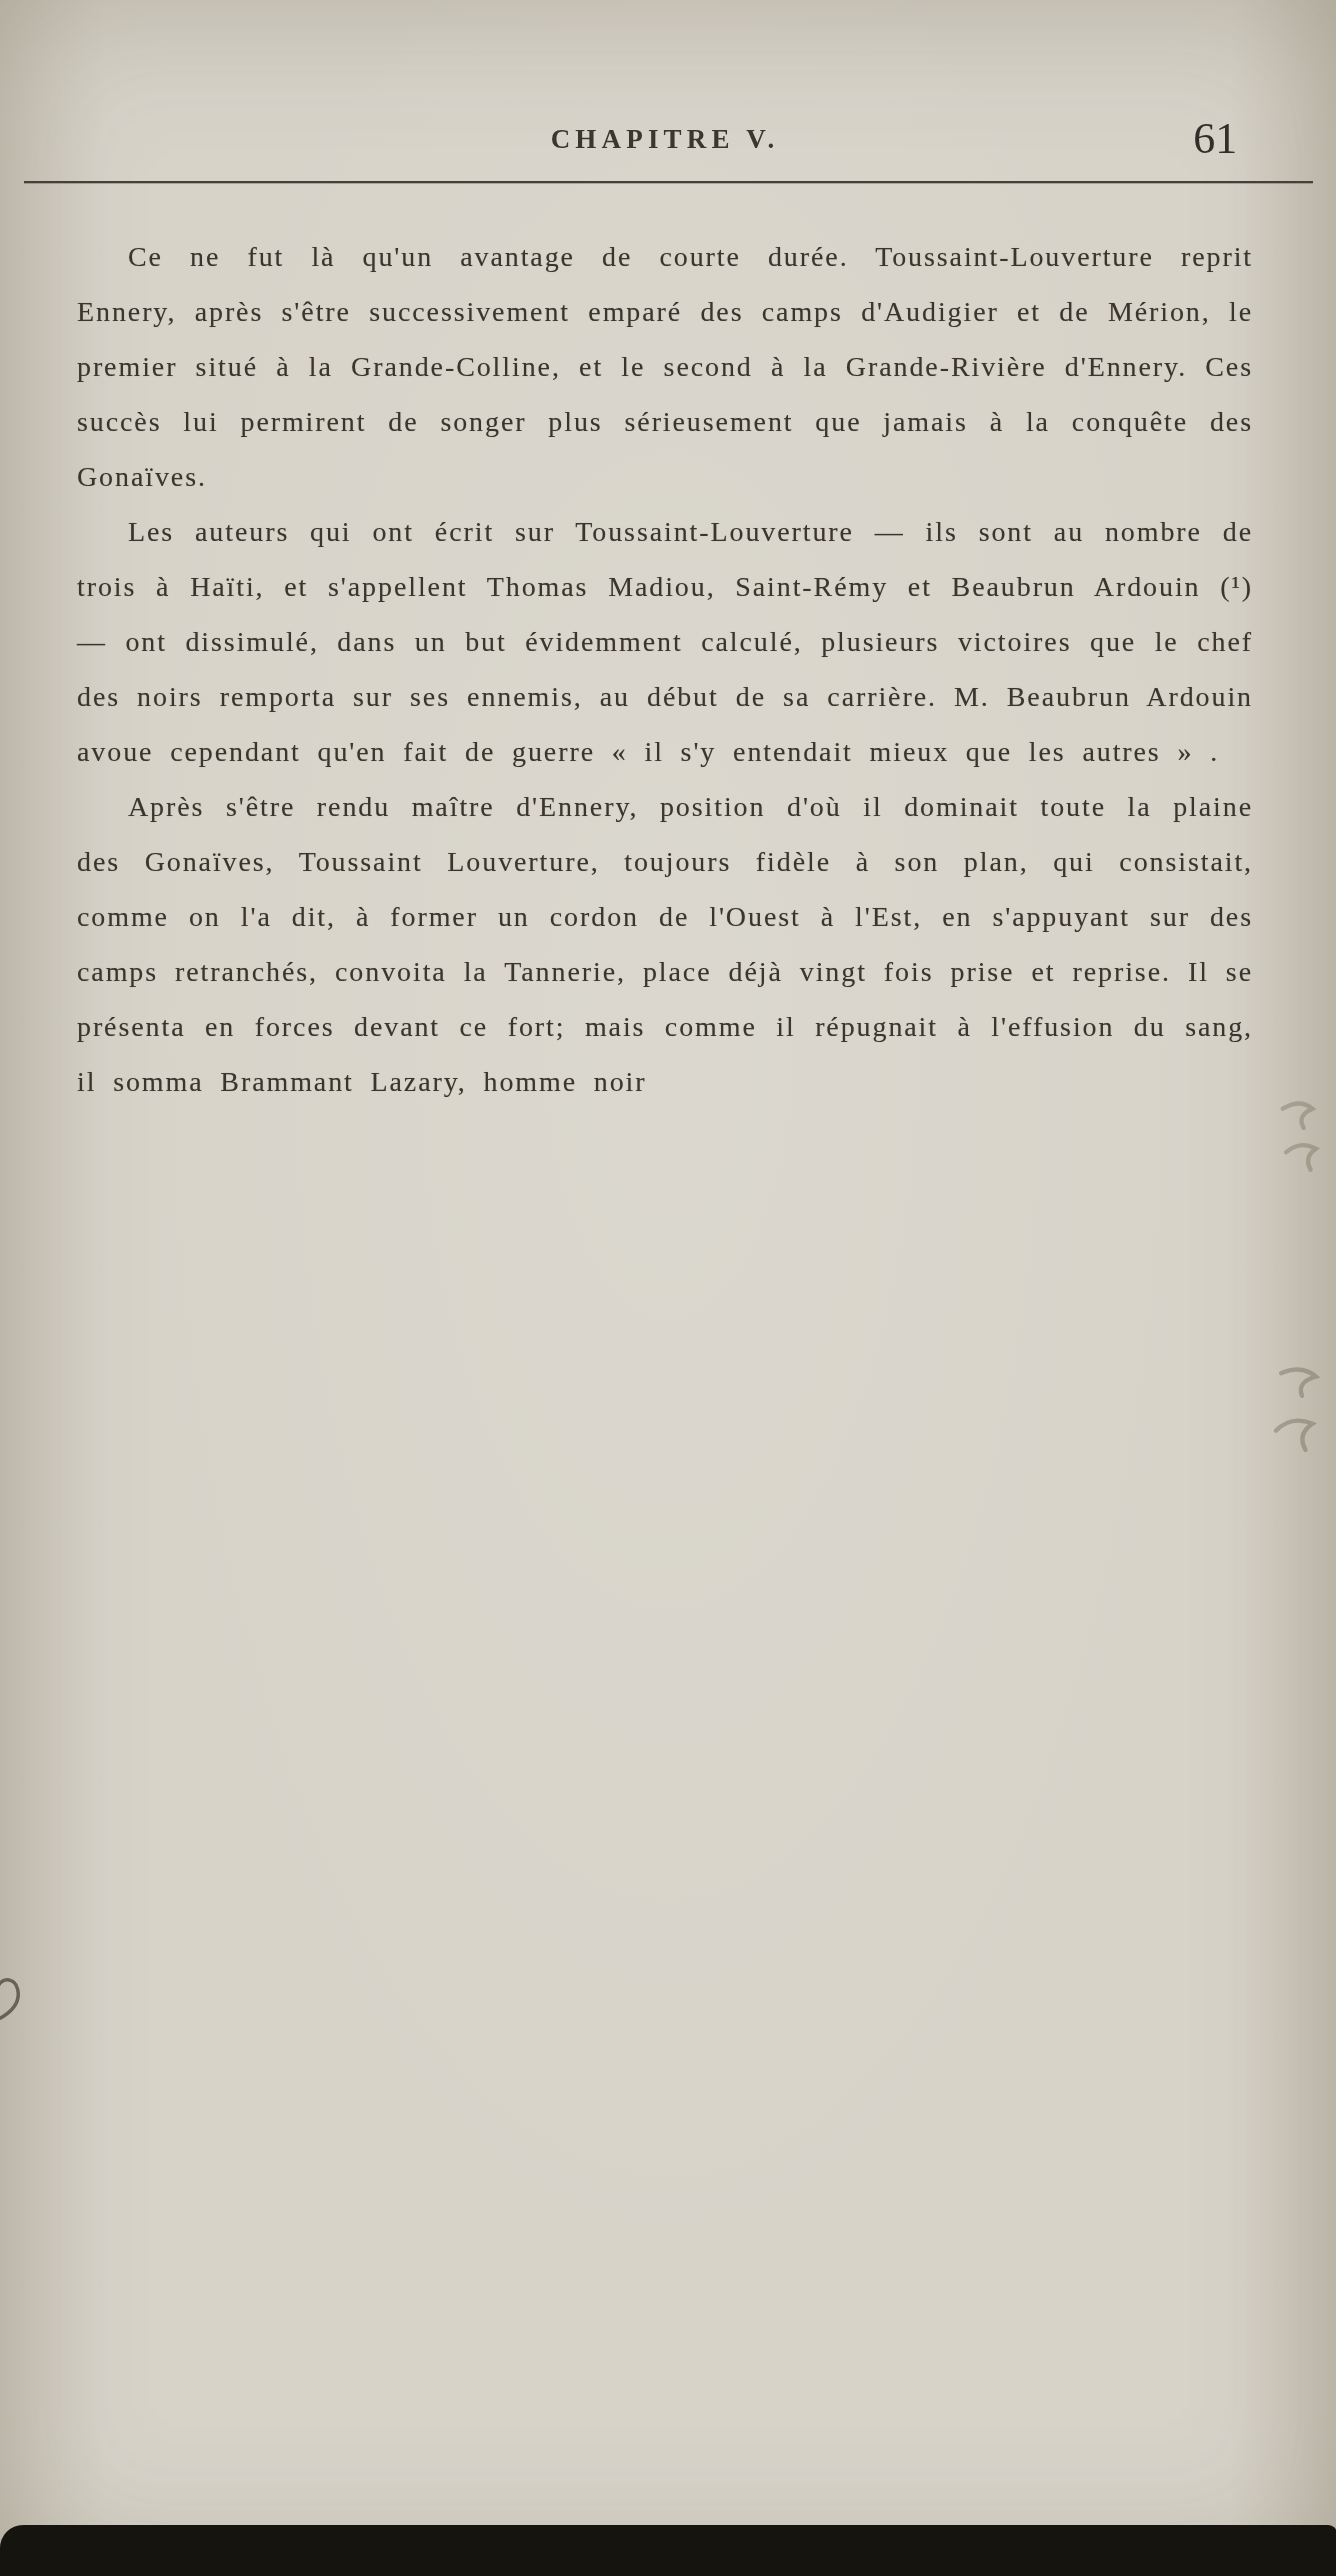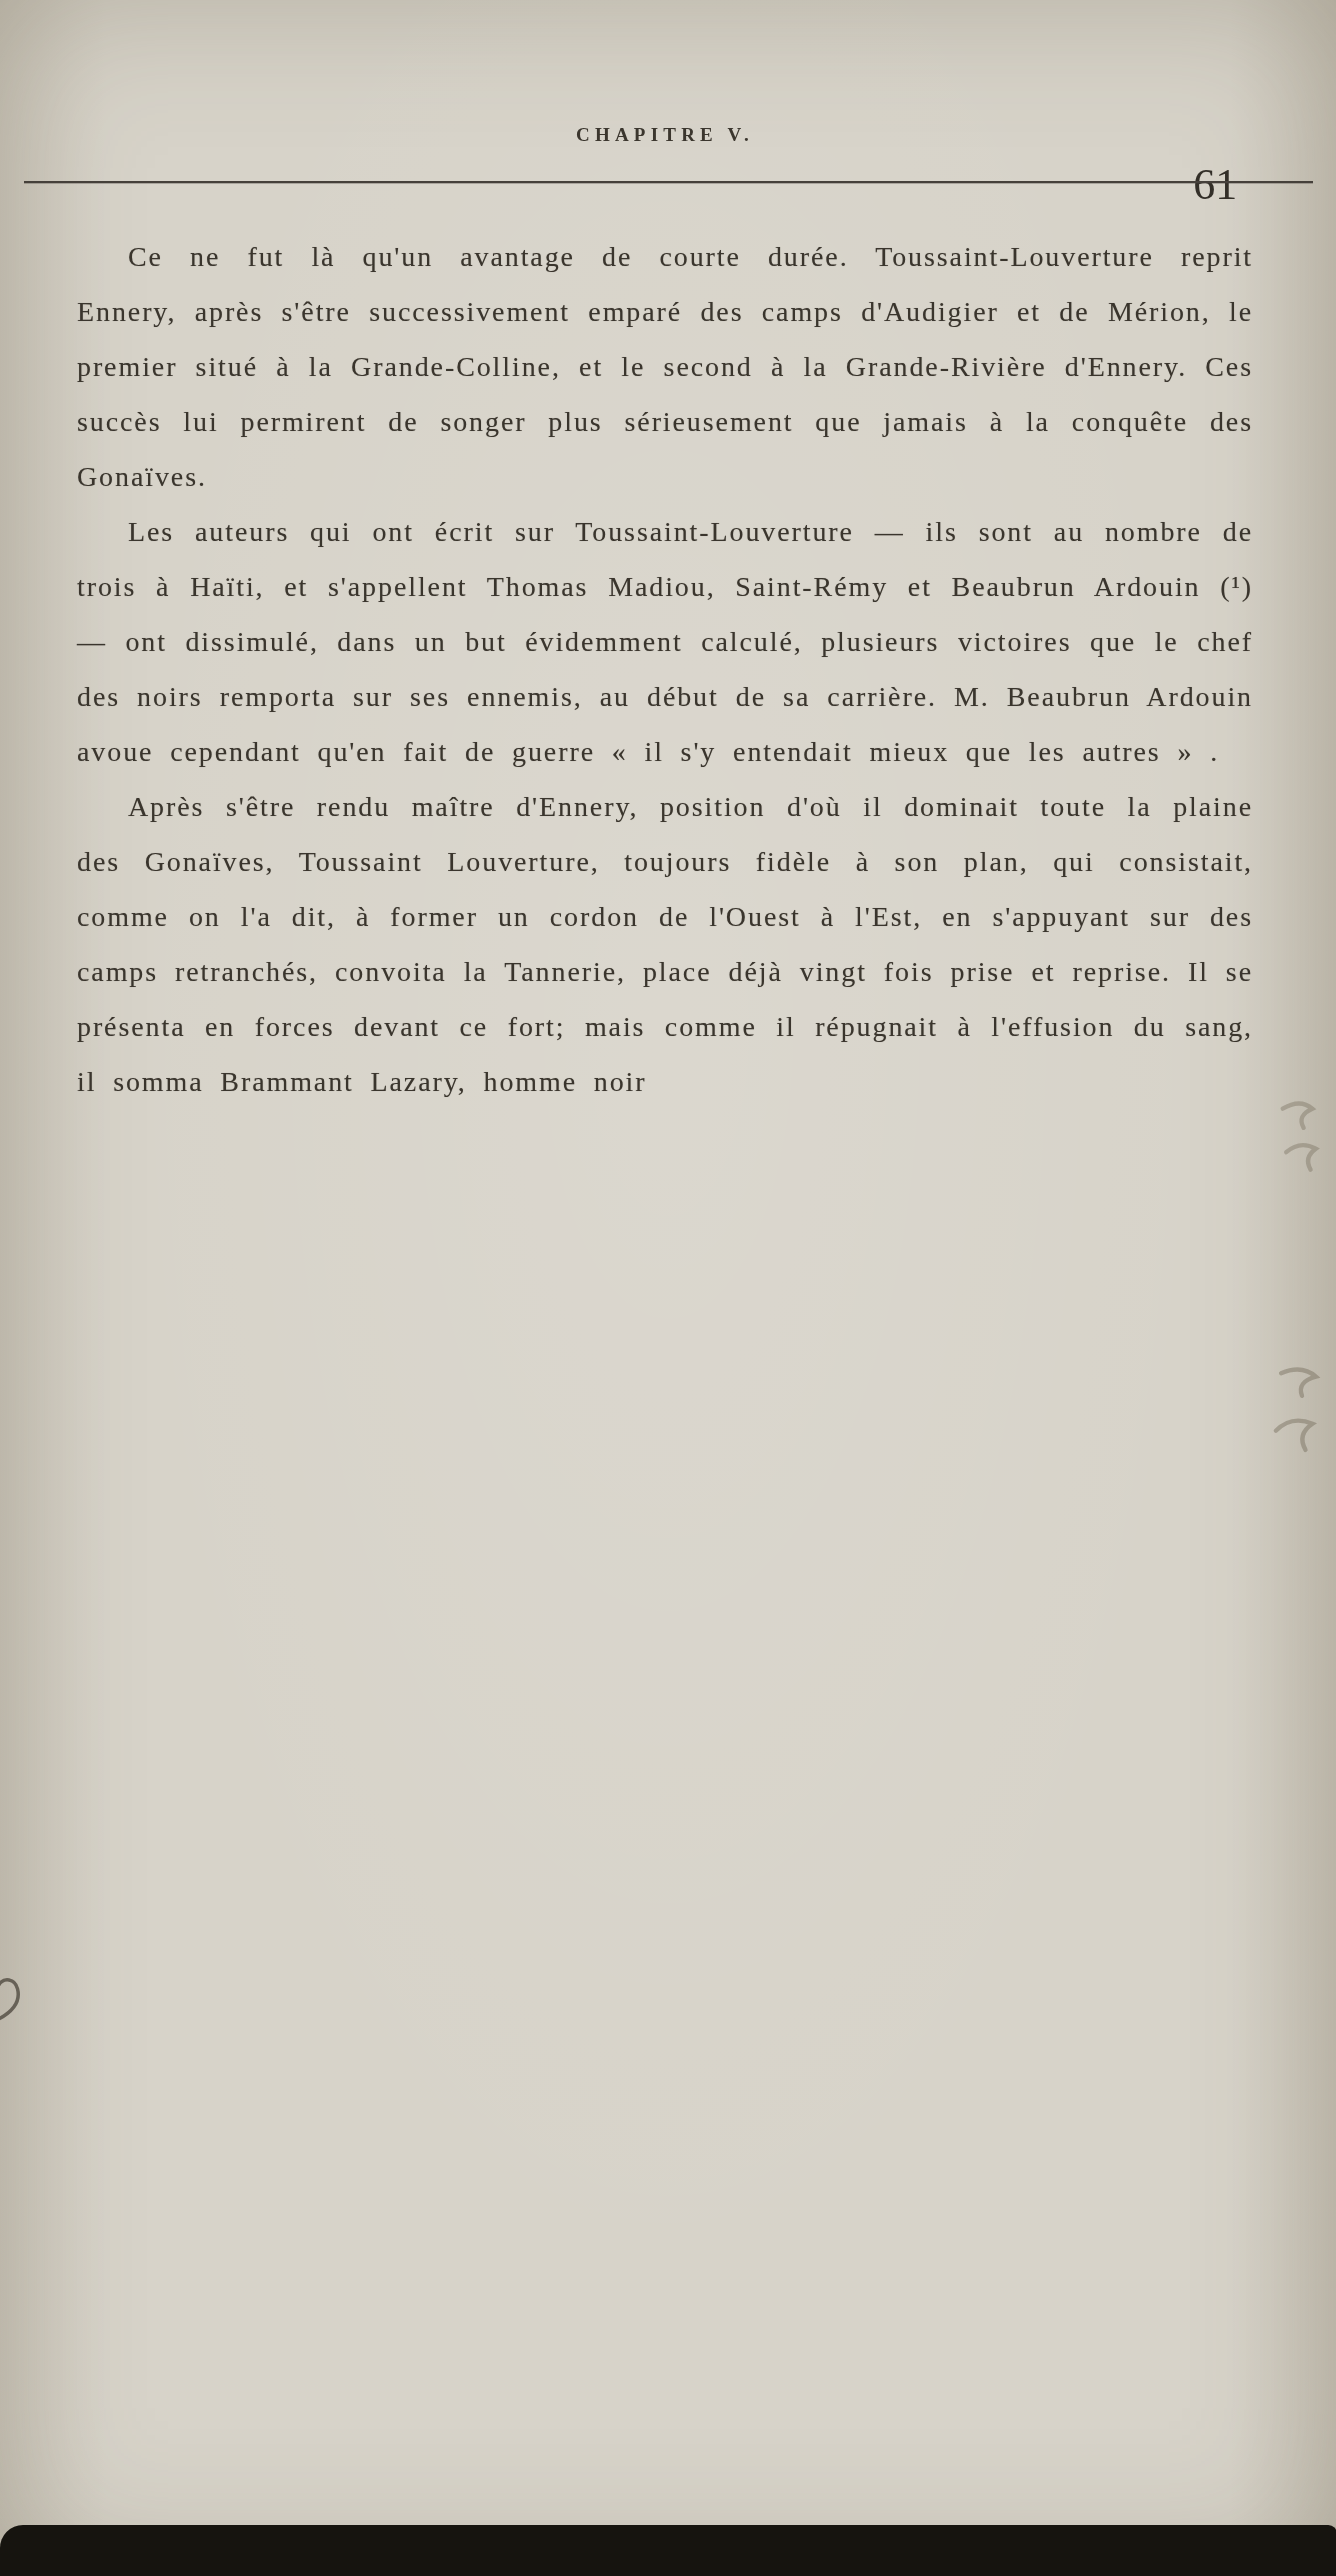--- a/index.html
+++ b/index.html
@@ -30,32 +30,31 @@
     left: 77px;
     right: 84px;
     height: 61px;
   }
   .chapter-title {
     position: absolute;
     left: 0;
     right: 0;
     top: 10.5px;
     text-align: center;
-    font-size: 19px;
+    font-size: 27px;
     font-weight: bold;
     letter-spacing: 5.2px;
     color: #3b362e;
   }
   .page-number {
     position: absolute;
     right: 15.7px;
     top: 0;
     font-size: 44px;
     color: #332f28;
-    margin-top: 46px;
   }
   .header-rule {
     position: absolute;
     top: 181px;
     left: 24.4px;
     right: 24.4px;
     height: 1.7px;
     background: #45403a;
     box-shadow: 0 0.9px 0 rgba(69,64,58,0.35);
   }

